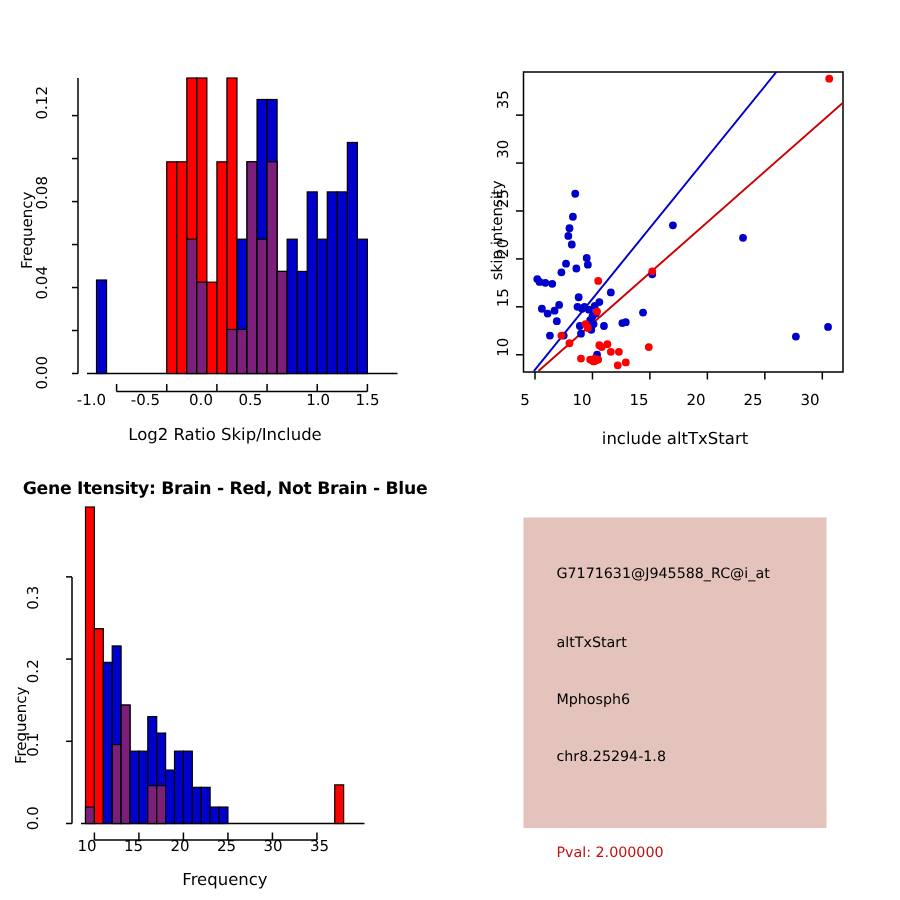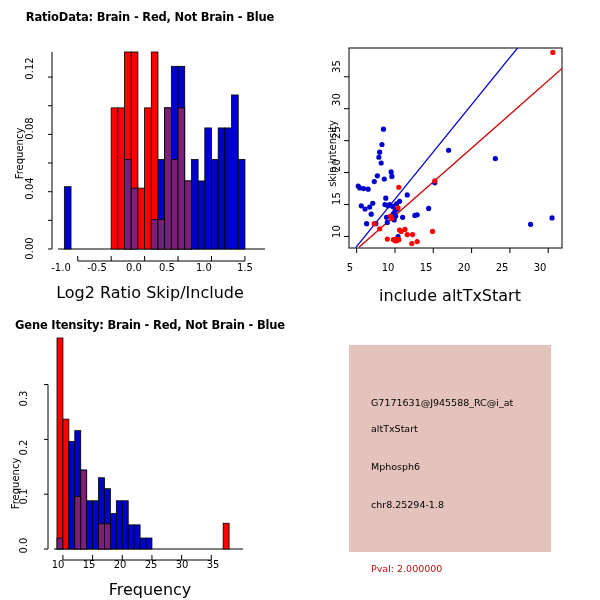--- a/index.html
+++ b/index.html
@@ -1,55 +1,54 @@
 <!DOCTYPE html>
 <html><head>
 <meta charset="utf-8">
 <style>
   html,body{margin:0;padding:0;background:#ffffff;}
   body{width:600px;height:600px;position:relative;overflow:hidden;
        font-family:"DejaVu Sans",sans-serif;color:#000;}
   .panel{position:absolute;}
   .title{font-weight:bold;font-size:11.5px;text-align:center;letter-spacing:-0.2px;
          white-space:nowrap;}
-  .axis-label{font-size:16px;text-align:center;white-space:nowrap;}
+  .axis-label{font-size:11px;text-align:center;white-space:nowrap;}
   .tick-lab{font-size:10px;position:absolute;white-space:nowrap;}
   .vlab{font-size:10px;position:absolute;white-space:nowrap;
         transform:rotate(-90deg);transform-origin:center center;}
   .plotbox{position:absolute;}
   svg{display:block;overflow:visible;}
 
   
   #info-panel{position:absolute;left:349px;top:345px;width:202px;height:207px;
               background:#e3c3bb;}
   #info-panel .line{position:absolute;left:22px;font-size:9.5px;color:#000;
                     white-space:nowrap;font-family:"DejaVu Sans",sans-serif;}
   #info-panel .line.pval{color:#c01010;}
 </style>
 </head>
 <body>
 
 <div class="panel" id="ratio-hist-panel" style="left:0;top:0;width:300px;height:300px;">
 
-  <div class="title" style="position:absolute;left:0;top:10px;width:300px;">RatioData: Brain - Red, Not Brain - Blue</div>
 
   <div class="vlab" style="left:-16px;top:148px;width:70px;text-align:center;">Frequency</div>
 
   <div class="axis-label" style="position:absolute;left:30px;top:283px;width:240px;">Log2 Ratio Skip/Include</div>
 
   <div class="tick-lab vlab" style="left:14px;top:243px;width:30px;text-align:center;">0.00</div>
   <div class="tick-lab vlab" style="left:14px;top:183px;width:30px;text-align:center;">0.04</div>
   <div class="tick-lab vlab" style="left:14px;top:123px;width:30px;text-align:center;">0.08</div>
   <div class="tick-lab vlab" style="left:14px;top:63px;width:30px;text-align:center;">0.12</div>
 
   <div class="tick-lab" style="left:49px;top:262px;width:24px;text-align:center;">-1.0</div>
   <div class="tick-lab" style="left:85px;top:262px;width:24px;text-align:center;">-0.5</div>
   <div class="tick-lab" style="left:122px;top:262px;width:24px;text-align:center;">0.0</div>
   <div class="tick-lab" style="left:159px;top:262px;width:24px;text-align:left;">0.5</div>
-  <div class="tick-lab" style="left:196px;top:262px;width:24px;text-align:left;">1.0</div>
+  <div class="tick-lab" style="left:196px;top:262px;width:24px;text-align:right;">1.0</div>
   <div class="tick-lab" style="left:233px;top:262px;width:24px;text-align:center;">1.5</div>
 
   <svg id="ratio-svg" class="plotbox" style="left:0;top:0;" width="300" height="300">
       <line x1="58" y1="249" x2="265" y2="249" stroke="#000" stroke-width="1"></line>
       <line x1="52" y1="249" x2="52" y2="52" stroke="#000" stroke-width="1"></line>
       <line x1="52" y1="249" x2="48" y2="249" stroke="#000" stroke-width="1"></line>
       <line x1="52" y1="220.34545454545454" x2="48" y2="220.34545454545454" stroke="#000" stroke-width="1"></line>
       <line x1="52" y1="191.6909090909091" x2="48" y2="191.6909090909091" stroke="#000" stroke-width="1"></line>
       <line x1="52" y1="163.03636363636366" x2="48" y2="163.03636363636366" stroke="#000" stroke-width="1"></line>
       <line x1="52" y1="134.38181818181818" x2="48" y2="134.38181818181818" stroke="#000" stroke-width="1"></line>
@@ -263,18 +262,18 @@
       <rect x="122.27868852459017" y="200.77142857142857" width="5.934426229508176" height="48.22857142857143" fill="#0000cd" stroke="#000" stroke-width="0.8"></rect>
       <rect x="128.21311475409834" y="224.8857142857143" width="5.934426229508205" height="24.1142857142857" fill="#0000cd" stroke="#000" stroke-width="0.8"></rect>
       <rect x="134.14754098360655" y="224.8857142857143" width="5.934426229508205" height="24.1142857142857" fill="#0000cd" stroke="#000" stroke-width="0.8"></rect>
       <rect x="140.08196721311475" y="238.03896103896105" width="5.934426229508205" height="10.961038961038952" fill="#0000cd" stroke="#000" stroke-width="0.8"></rect>
       <rect x="146.01639344262296" y="238.03896103896105" width="5.934426229508205" height="10.961038961038952" fill="#0000cd" stroke="#000" stroke-width="0.8"></rect>
       <rect x="223.1639344262295" y="223.24155844155845" width="5.934426229508205" height="25.758441558441547" fill="#ff0000" stroke="#000" stroke-width="0.8"></rect>
     </svg>
 </div>
 
 <div id="info-panel">
-  <div class="line" style="top:52px;">G7171631@J945588_RC@i_at</div>
+  <div class="line" style="top:32px;">G7171631@J945588_RC@i_at</div>
   <div class="line" style="top:78px;">altTxStart</div>
   <div class="line" style="top:116px;">Mphosph6</div>
   <div class="line" style="top:154px;">chr8.25294-1.8</div>
   <div class="line pval" style="top:190px;margin-top:28px;">Pval: 2.000000</div>
 </div>
 
 </body></html>

